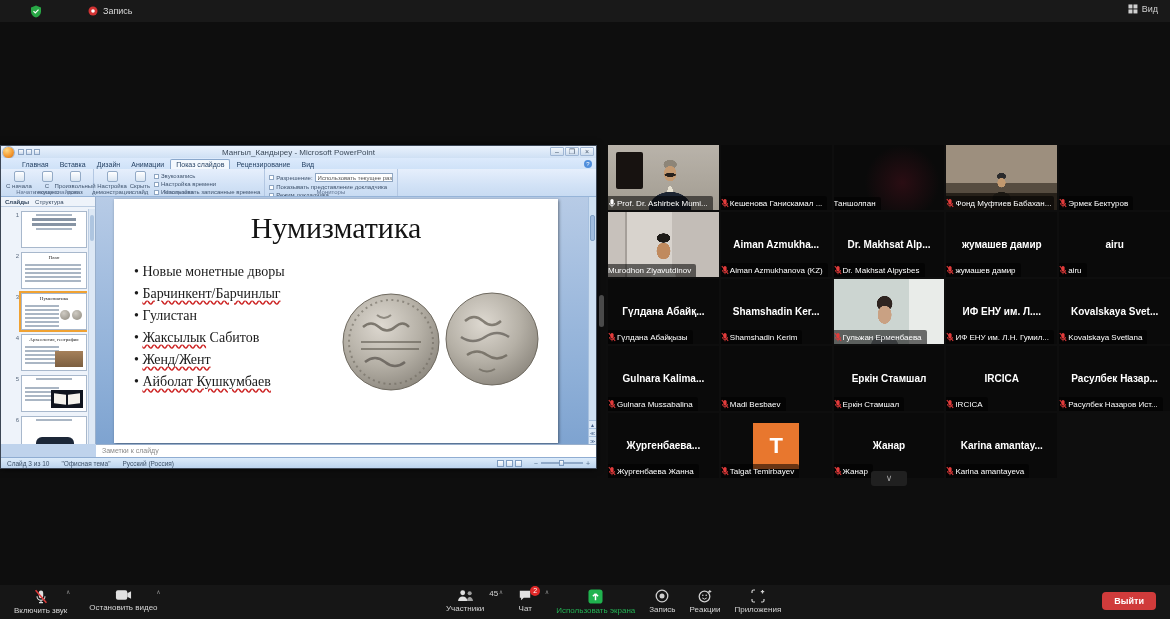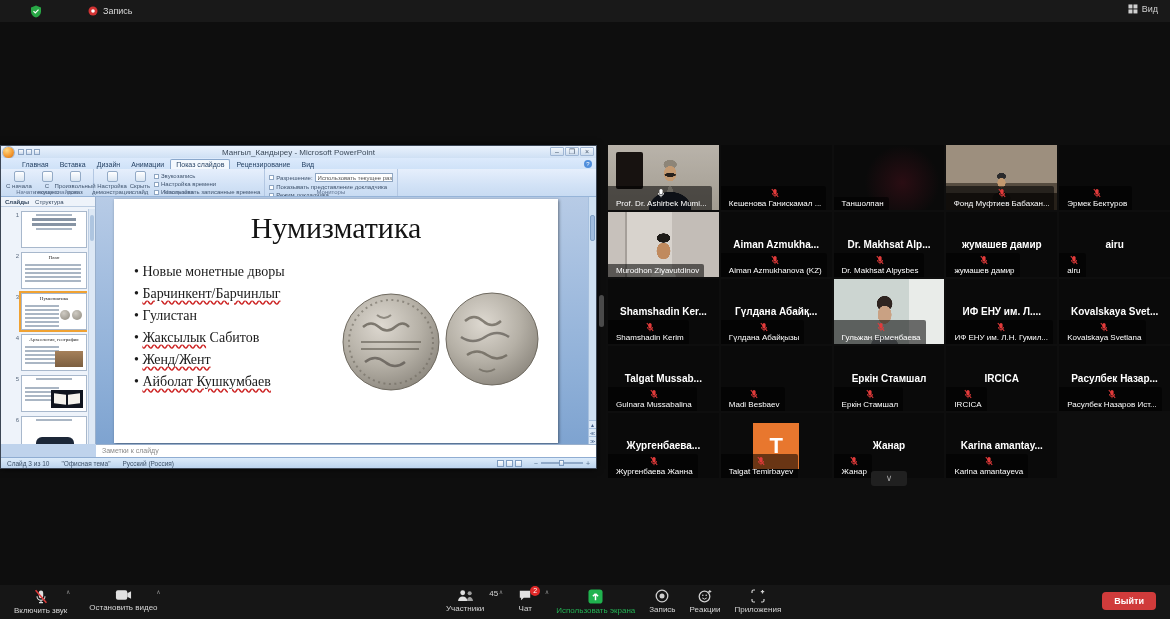--- a/index.html
+++ b/index.html
@@ -84,21 +84,21 @@
   .view-icons span { width:7px; height:7px; border:1px solid #7e9cc0; background:linear-gradient(#fff,#d3e1f1); }
   .zoomslider { display:flex; align-items:center; gap:3px; color:#54708e; font-size:7px; }
   .zoomslider .track { width:42px; height:2px; background:#8fa9c8; position:relative; }
   .zoomslider .knob { position:absolute; left:18px; top:-2px; width:5px; height:6px; background:linear-gradient(#fff,#c6d6ea); border:1px solid #7e9cc0; }
 
   
   .pgrid { position:absolute; left:608px; top:145px; width:562px; height:333px; display:grid; grid-template-columns:repeat(5,1fr); grid-template-rows:repeat(5,1fr); gap:2px; }
   .tile { position:relative; background:#0b0b0b; overflow:hidden; }
   .tile.active { box-shadow:inset 0 0 0 2px #b6c535; }
   .center-name { position:absolute; inset:0; display:flex; align-items:center; justify-content:center; font-size:10px; font-weight:bold; color:#fff; text-align:center; padding:0 4px; }
-  .tile-label { position:absolute; left:0; bottom:0; max-width:97%; display:flex; align-items:center; gap:1px; background:rgba(0,0,0,.55); padding:2px 5px 2px 8px; font-size:8px; color:#fff; white-space:nowrap; overflow:hidden; border-radius:0 2px 0 0;flex-direction:column; }
+  .tile-label { position:absolute; left:0; bottom:0; max-width:97%; display:flex; align-items:center; gap:1px; background:rgba(0,0,0,.55); padding:2px 5px 2px 0; font-size:8px; color:#fff; white-space:nowrap; overflow:hidden; border-radius:0 2px 0 0; }
   .scene { position:absolute; inset:0; }
   .scene-black { background:#0a0a0a; }
   .scene-blackred { background:radial-gradient(circle at 62% 58%, #2a0d13 0%, #0a0a0a 48%); }
   .scene-prof { background:linear-gradient(#b9b3aa,#a29c91); }
   .scene-prof:before { content:""; position:absolute; left:7%; top:10%; width:25%; height:58%; background:#171210; border-radius:2px; }
   .scene-prof:after { content:""; position:absolute; inset:0; background:
       radial-gradient(ellipse 30px 24px at 56% 98%, #1d2532 69%, transparent 71%),
       radial-gradient(ellipse 4px 8px at 56% 72%, #e8e2d2 68%, transparent 72%),
       radial-gradient(ellipse 9px 3px at 56% 46%, #26201c 60%, transparent 66%),
       radial-gradient(ellipse 9px 11px at 56% 44%, #c49a72 68%, transparent 71%),
@@ -512,43 +512,43 @@
           <svg class="mic" width="8" height="10" viewBox="0 0 10 12">
             <path d="M5 1a2 2 0 0 1 2 2v3a2 2 0 1 1-4 0V3a2 2 0 0 1 2-2z" fill="#e23b3b"></path>
             <path d="M1.7 6a3.3 3.3 0 0 0 6.6 0M5 9.3v2" stroke="#e23b3b" fill="none" stroke-width="1"></path>
             <path d="M1 1l8 10" stroke="#e23b3b" stroke-width="1.3"></path>
           </svg>
           <span>airu</span>
         </div>
       </div>
       <div class="tile">
         <div class="scene scene-black"></div>
+        <div class="center-name">Гүлдана Абайқ...</div>
+        <div class="tile-label">
+          <svg class="mic" width="8" height="10" viewBox="0 0 10 12">
+            <path d="M5 1a2 2 0 0 1 2 2v3a2 2 0 1 1-4 0V3a2 2 0 0 1 2-2z" fill="#e23b3b"></path>
+            <path d="M1.7 6a3.3 3.3 0 0 0 6.6 0M5 9.3v2" stroke="#e23b3b" fill="none" stroke-width="1"></path>
+            <path d="M1 1l8 10" stroke="#e23b3b" stroke-width="1.3"></path>
+          </svg>
+          <span>Гүлдана Абайқызы</span>
+        </div>
+      </div>
+      <div class="tile">
+        <div class="scene scene-black"></div>
         <div class="center-name">Shamshadin Ker...</div>
         <div class="tile-label">
           <svg class="mic" width="8" height="10" viewBox="0 0 10 12">
             <path d="M5 1a2 2 0 0 1 2 2v3a2 2 0 1 1-4 0V3a2 2 0 0 1 2-2z" fill="#e23b3b"></path>
             <path d="M1.7 6a3.3 3.3 0 0 0 6.6 0M5 9.3v2" stroke="#e23b3b" fill="none" stroke-width="1"></path>
             <path d="M1 1l8 10" stroke="#e23b3b" stroke-width="1.3"></path>
           </svg>
           <span>Shamshadin Kerim</span>
         </div>
       </div>
       <div class="tile">
-        <div class="scene scene-black"></div>
-        <div class="center-name">Гүлдана Абайқ...</div>
-        <div class="tile-label">
-          <svg class="mic" width="8" height="10" viewBox="0 0 10 12">
-            <path d="M5 1a2 2 0 0 1 2 2v3a2 2 0 1 1-4 0V3a2 2 0 0 1 2-2z" fill="#e23b3b"></path>
-            <path d="M1.7 6a3.3 3.3 0 0 0 6.6 0M5 9.3v2" stroke="#e23b3b" fill="none" stroke-width="1"></path>
-            <path d="M1 1l8 10" stroke="#e23b3b" stroke-width="1.3"></path>
-          </svg>
-          <span>Гүлдана Абайқызы</span>
-        </div>
-      </div>
-      <div class="tile">
         <div class="scene scene-woman"></div>
         <div class="tile-label">
           <svg class="mic" width="8" height="10" viewBox="0 0 10 12">
             <path d="M5 1a2 2 0 0 1 2 2v3a2 2 0 1 1-4 0V3a2 2 0 0 1 2-2z" fill="#e23b3b"></path>
             <path d="M1.7 6a3.3 3.3 0 0 0 6.6 0M5 9.3v2" stroke="#e23b3b" fill="none" stroke-width="1"></path>
             <path d="M1 1l8 10" stroke="#e23b3b" stroke-width="1.3"></path>
           </svg>
           <span>Гульжан Ерменбаева</span>
         </div>
       </div>
@@ -571,21 +571,21 @@
           <svg class="mic" width="8" height="10" viewBox="0 0 10 12">
             <path d="M5 1a2 2 0 0 1 2 2v3a2 2 0 1 1-4 0V3a2 2 0 0 1 2-2z" fill="#e23b3b"></path>
             <path d="M1.7 6a3.3 3.3 0 0 0 6.6 0M5 9.3v2" stroke="#e23b3b" fill="none" stroke-width="1"></path>
             <path d="M1 1l8 10" stroke="#e23b3b" stroke-width="1.3"></path>
           </svg>
           <span>Kovalskaya Svetlana</span>
         </div>
       </div>
       <div class="tile">
         <div class="scene scene-black"></div>
-        <div class="center-name">Talgat Mussab...</div>
+        <div class="center-name">Gulnara Kalima...</div>
         <div class="tile-label">
           <svg class="mic" width="8" height="10" viewBox="0 0 10 12">
             <path d="M5 1a2 2 0 0 1 2 2v3a2 2 0 1 1-4 0V3a2 2 0 0 1 2-2z" fill="#e23b3b"></path>
             <path d="M1.7 6a3.3 3.3 0 0 0 6.6 0M5 9.3v2" stroke="#e23b3b" fill="none" stroke-width="1"></path>
             <path d="M1 1l8 10" stroke="#e23b3b" stroke-width="1.3"></path>
           </svg>
           <span>Gulnara Mussabalina</span>
         </div>
       </div>
       <div class="tile">

